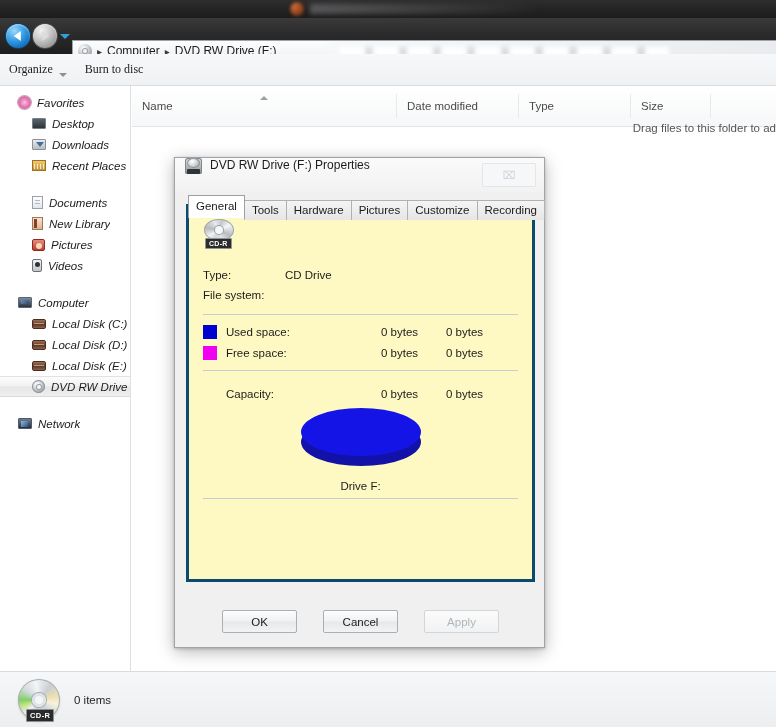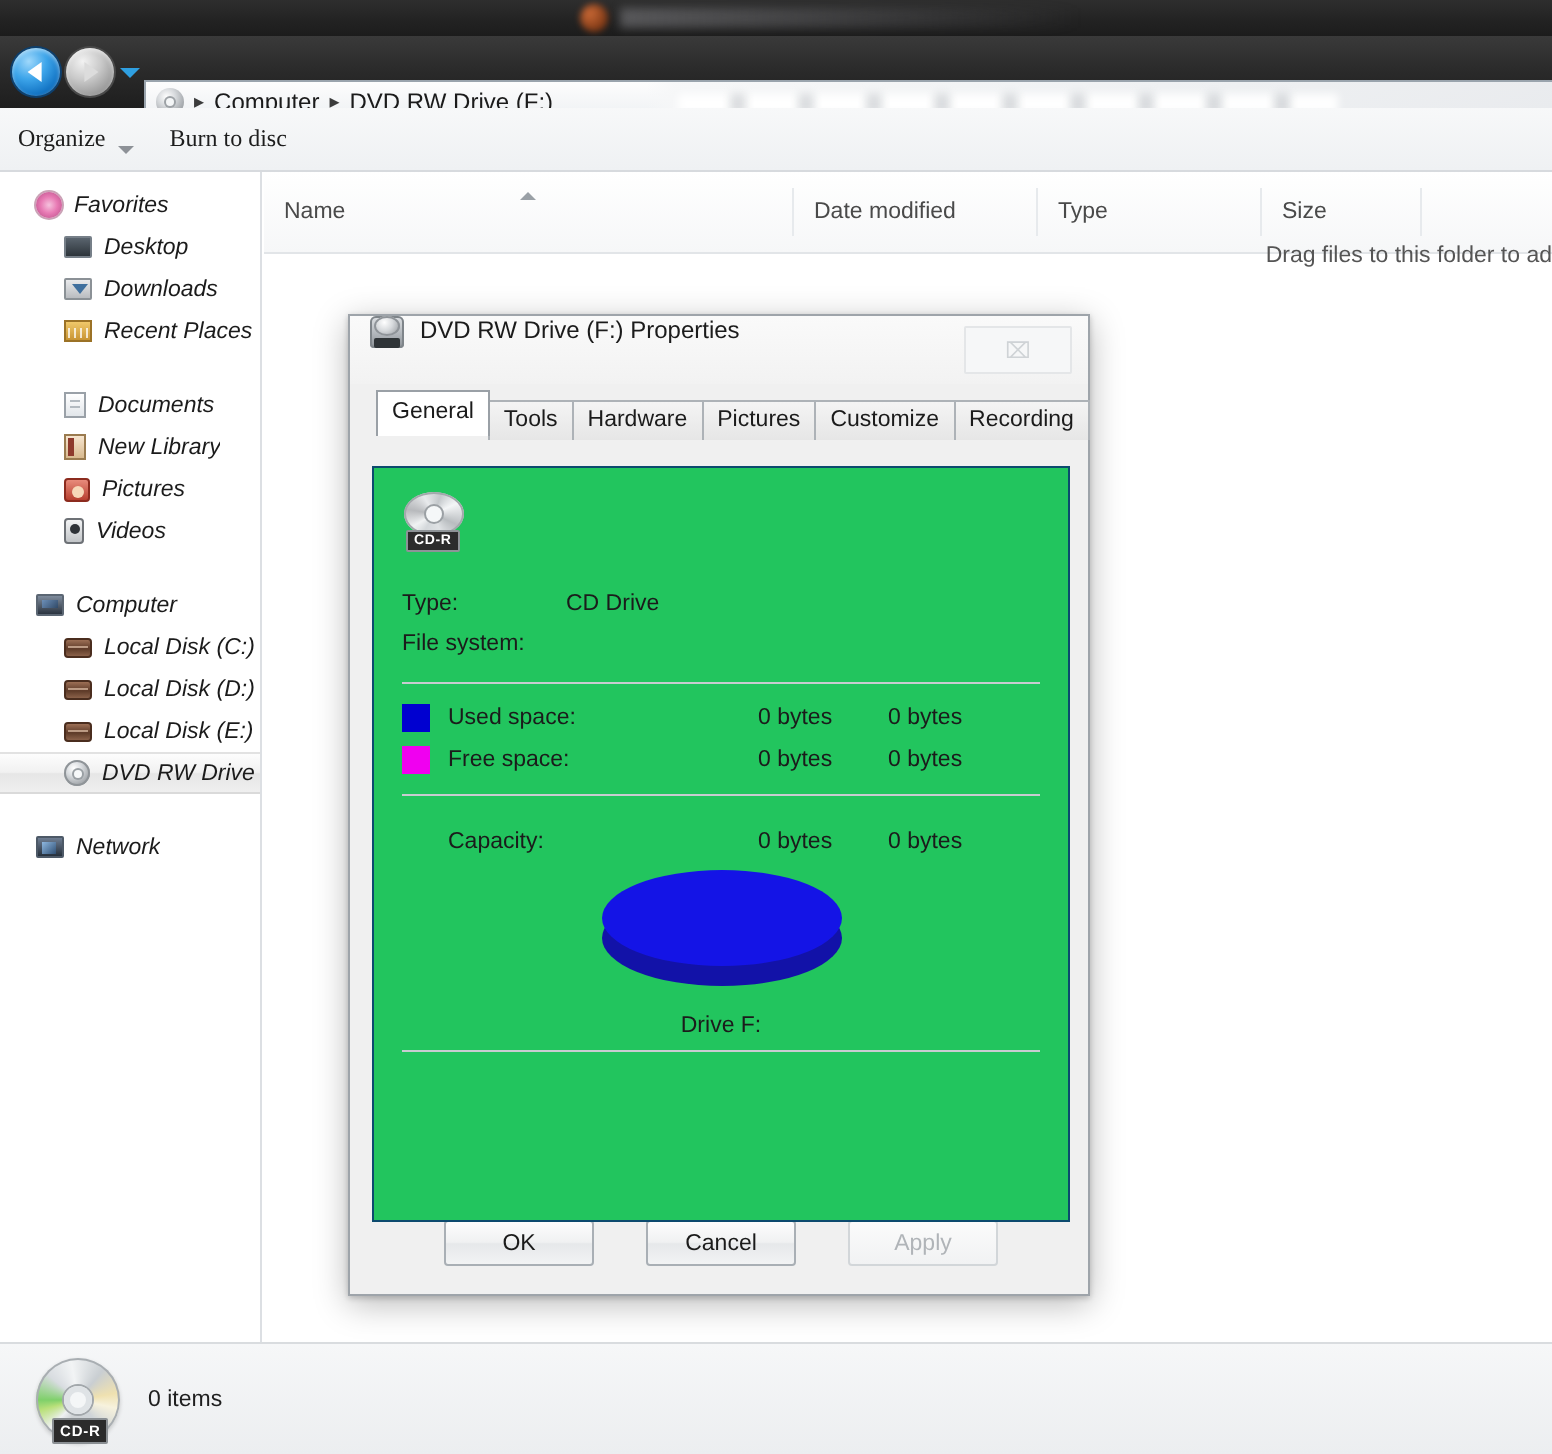--- a/index.html
+++ b/index.html
@@ -581,24 +581,24 @@
   .tab.active {
     background: #ffffff;
     padding-top: 4px;
     padding-bottom: 6px;
     top: 0;
     z-index: 3;
     border-color: #9aa0a6;
   }
   .tab-body {
     position: absolute;
-    left: 0; top: 37px;
+    left: 0; top: 8px;
     width: 349px; height: 378px;
-    background: #22c55e;
-    border: 1px solid #0c4a6e;
+    background: #fef9c3;
+    border: 3px solid #0c4a6e;
     z-index: 1;
     padding: 12px 14px;
   }
 
   .drive-icon-big {
     width: 34px; height: 30px;
     position: relative;
     margin-bottom: 16px;
   }
   .drive-icon-big .disc {

